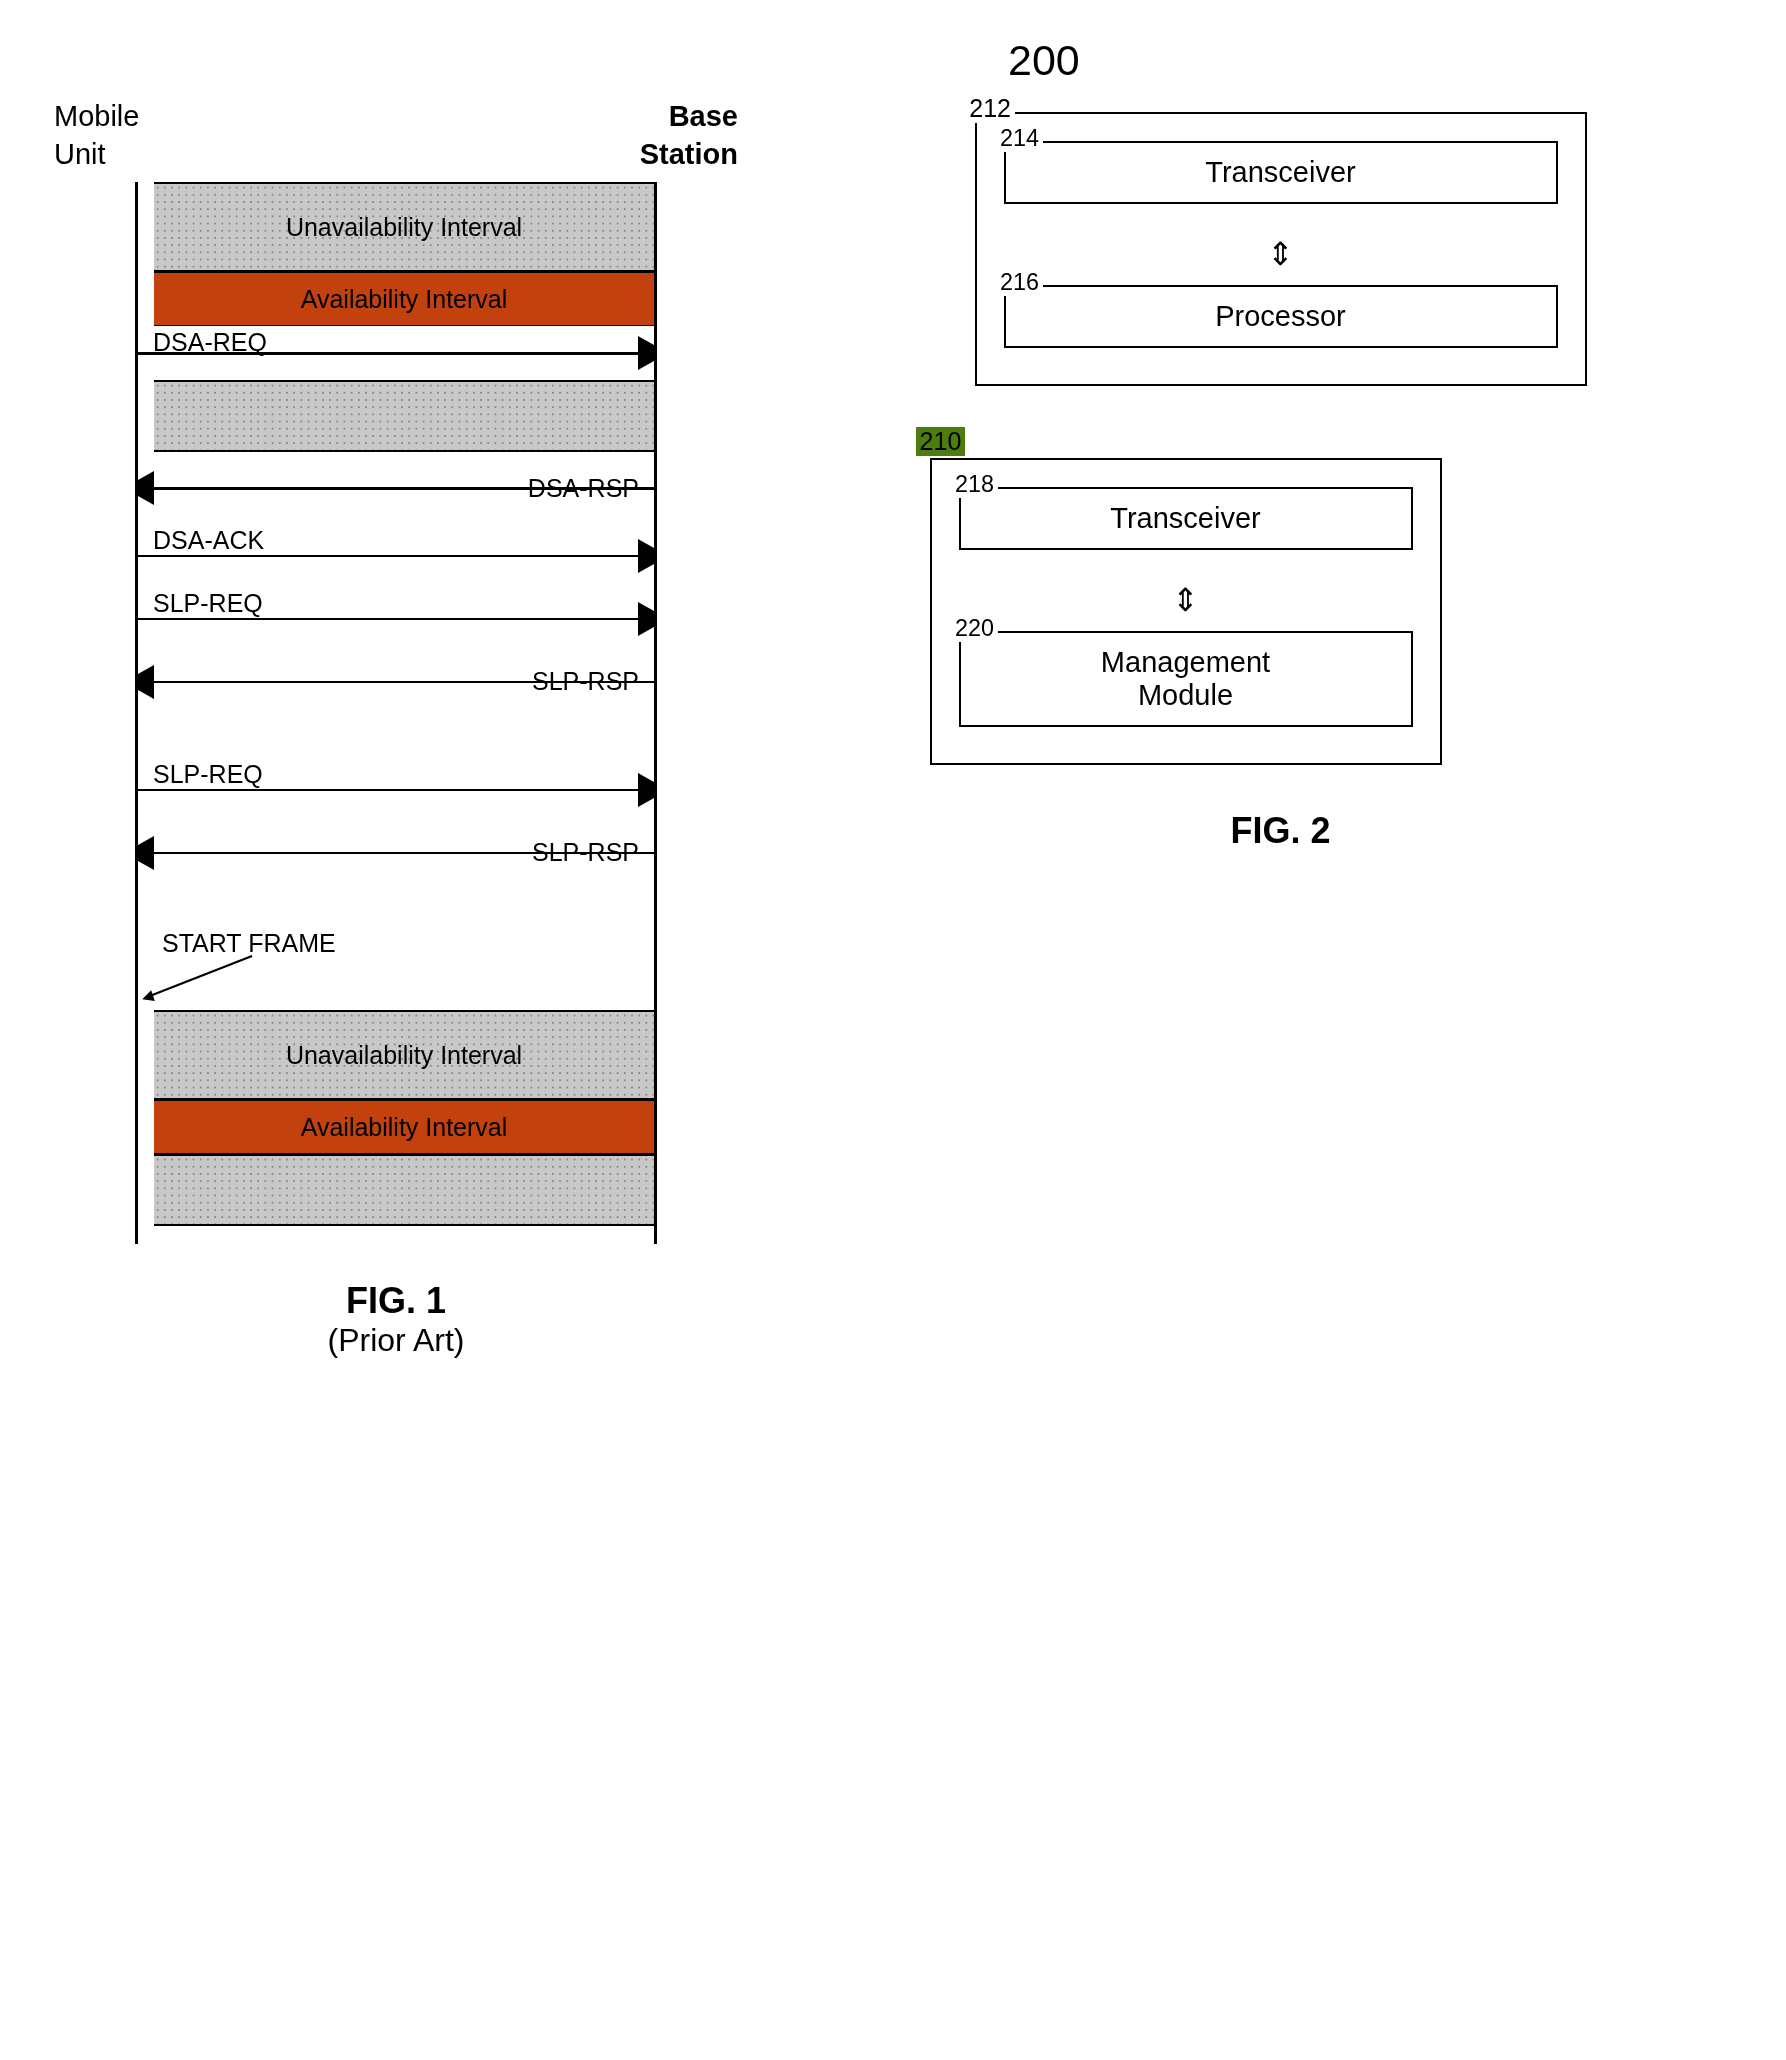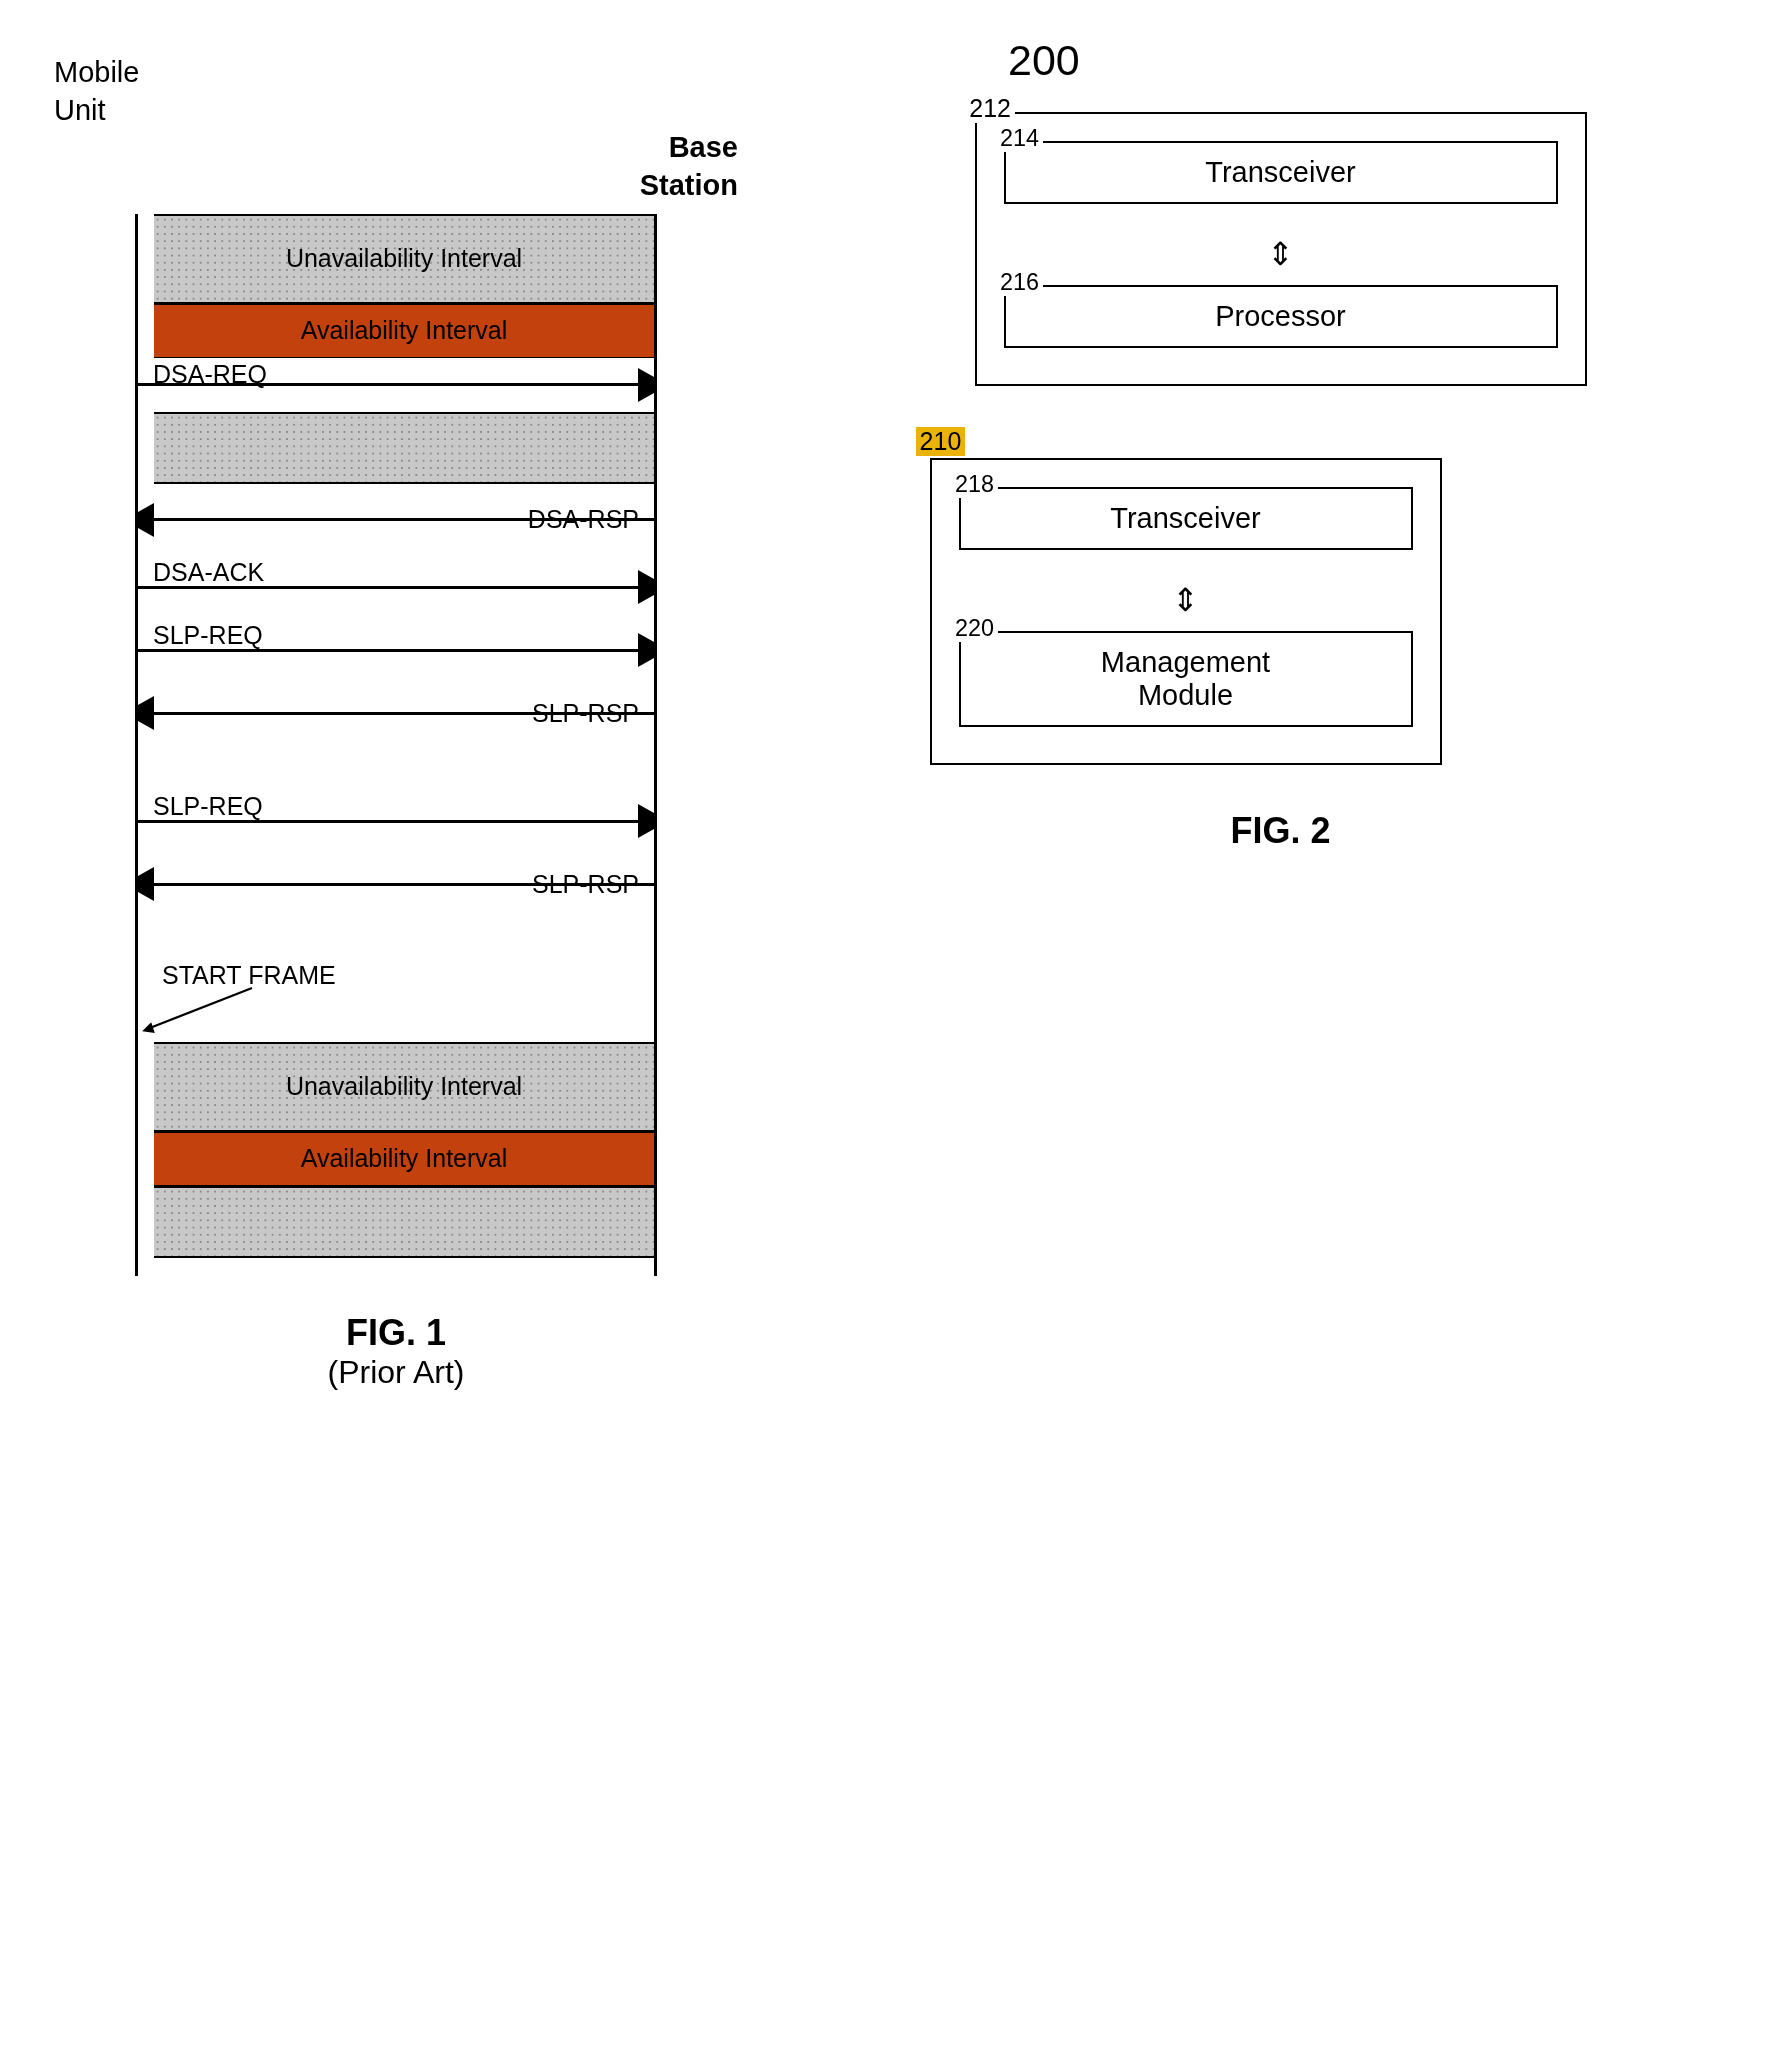--- a/index.html
+++ b/index.html
@@ -25,23 +25,24 @@
       flex: 0 0 702px;
       display: flex;
       flex-direction: column;
       align-items: flex-start;
       position: relative;
       padding-top: 18px;
     }
 
     .fig1-labels {
       display: flex;
-      flex-direction: column;
+      flex-direction: row;
       width: 100%;
       margin-bottom: 9px;
+      margin-top: 44px;
     }
 
     .fig1-label-mobile {
       font-size: 29px;
       font-weight: normal;
       text-align: left;
       width: 108px;
       line-height: 1.3;
     }
 
@@ -458,21 +459,21 @@
         <span class="double-arrow-symbol">⇕</span>
       </div>
 
       <div class="component-box" style="margin-top:9px;">
         <span class="component-label">216</span>
         <span>Processor</span>
       </div>
     </div>
 
     <div style="position:relative; width:702px;">
-      <span style="position:absolute; top:-31.5px; left:-13.5px; font-size:25px; background:#eab308; padding:0 3.6px;">210</span>
+      <span style="position:absolute; top:-31.5px; left:-13.5px; font-size:25px; background:#4d7c0f; padding:0 3.6px;">210</span>
       <div class="device-box" style="width:512px; margin-bottom:0;">
 
         <div class="component-box" style="margin-bottom:27px;">
           <span class="component-label">218</span>
           <span>Transceiver</span>
         </div>
 
         <div class="double-arrow">
           <span class="double-arrow-symbol">⇕</span>
         </div>

